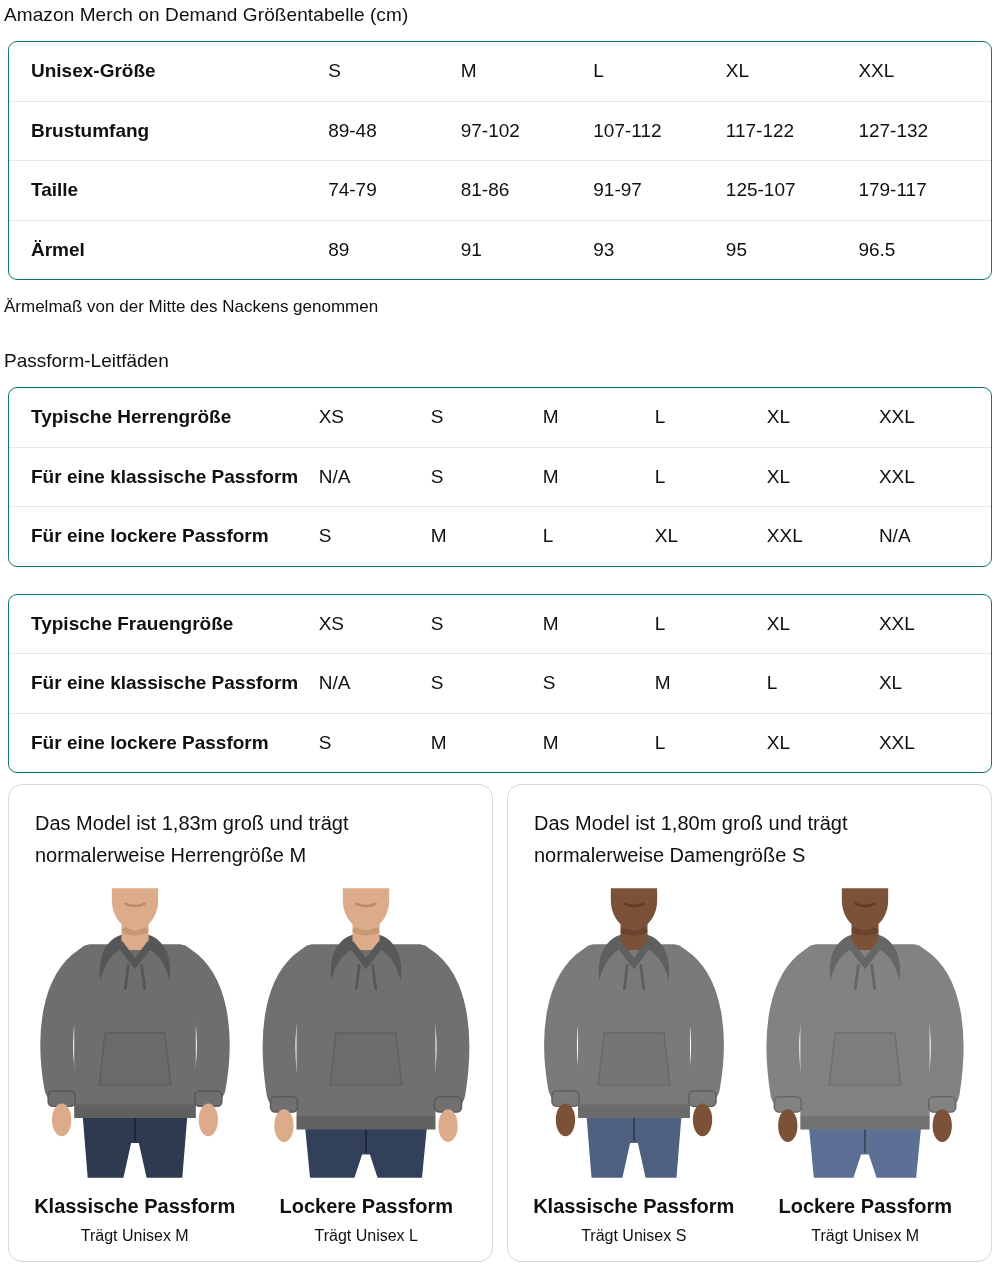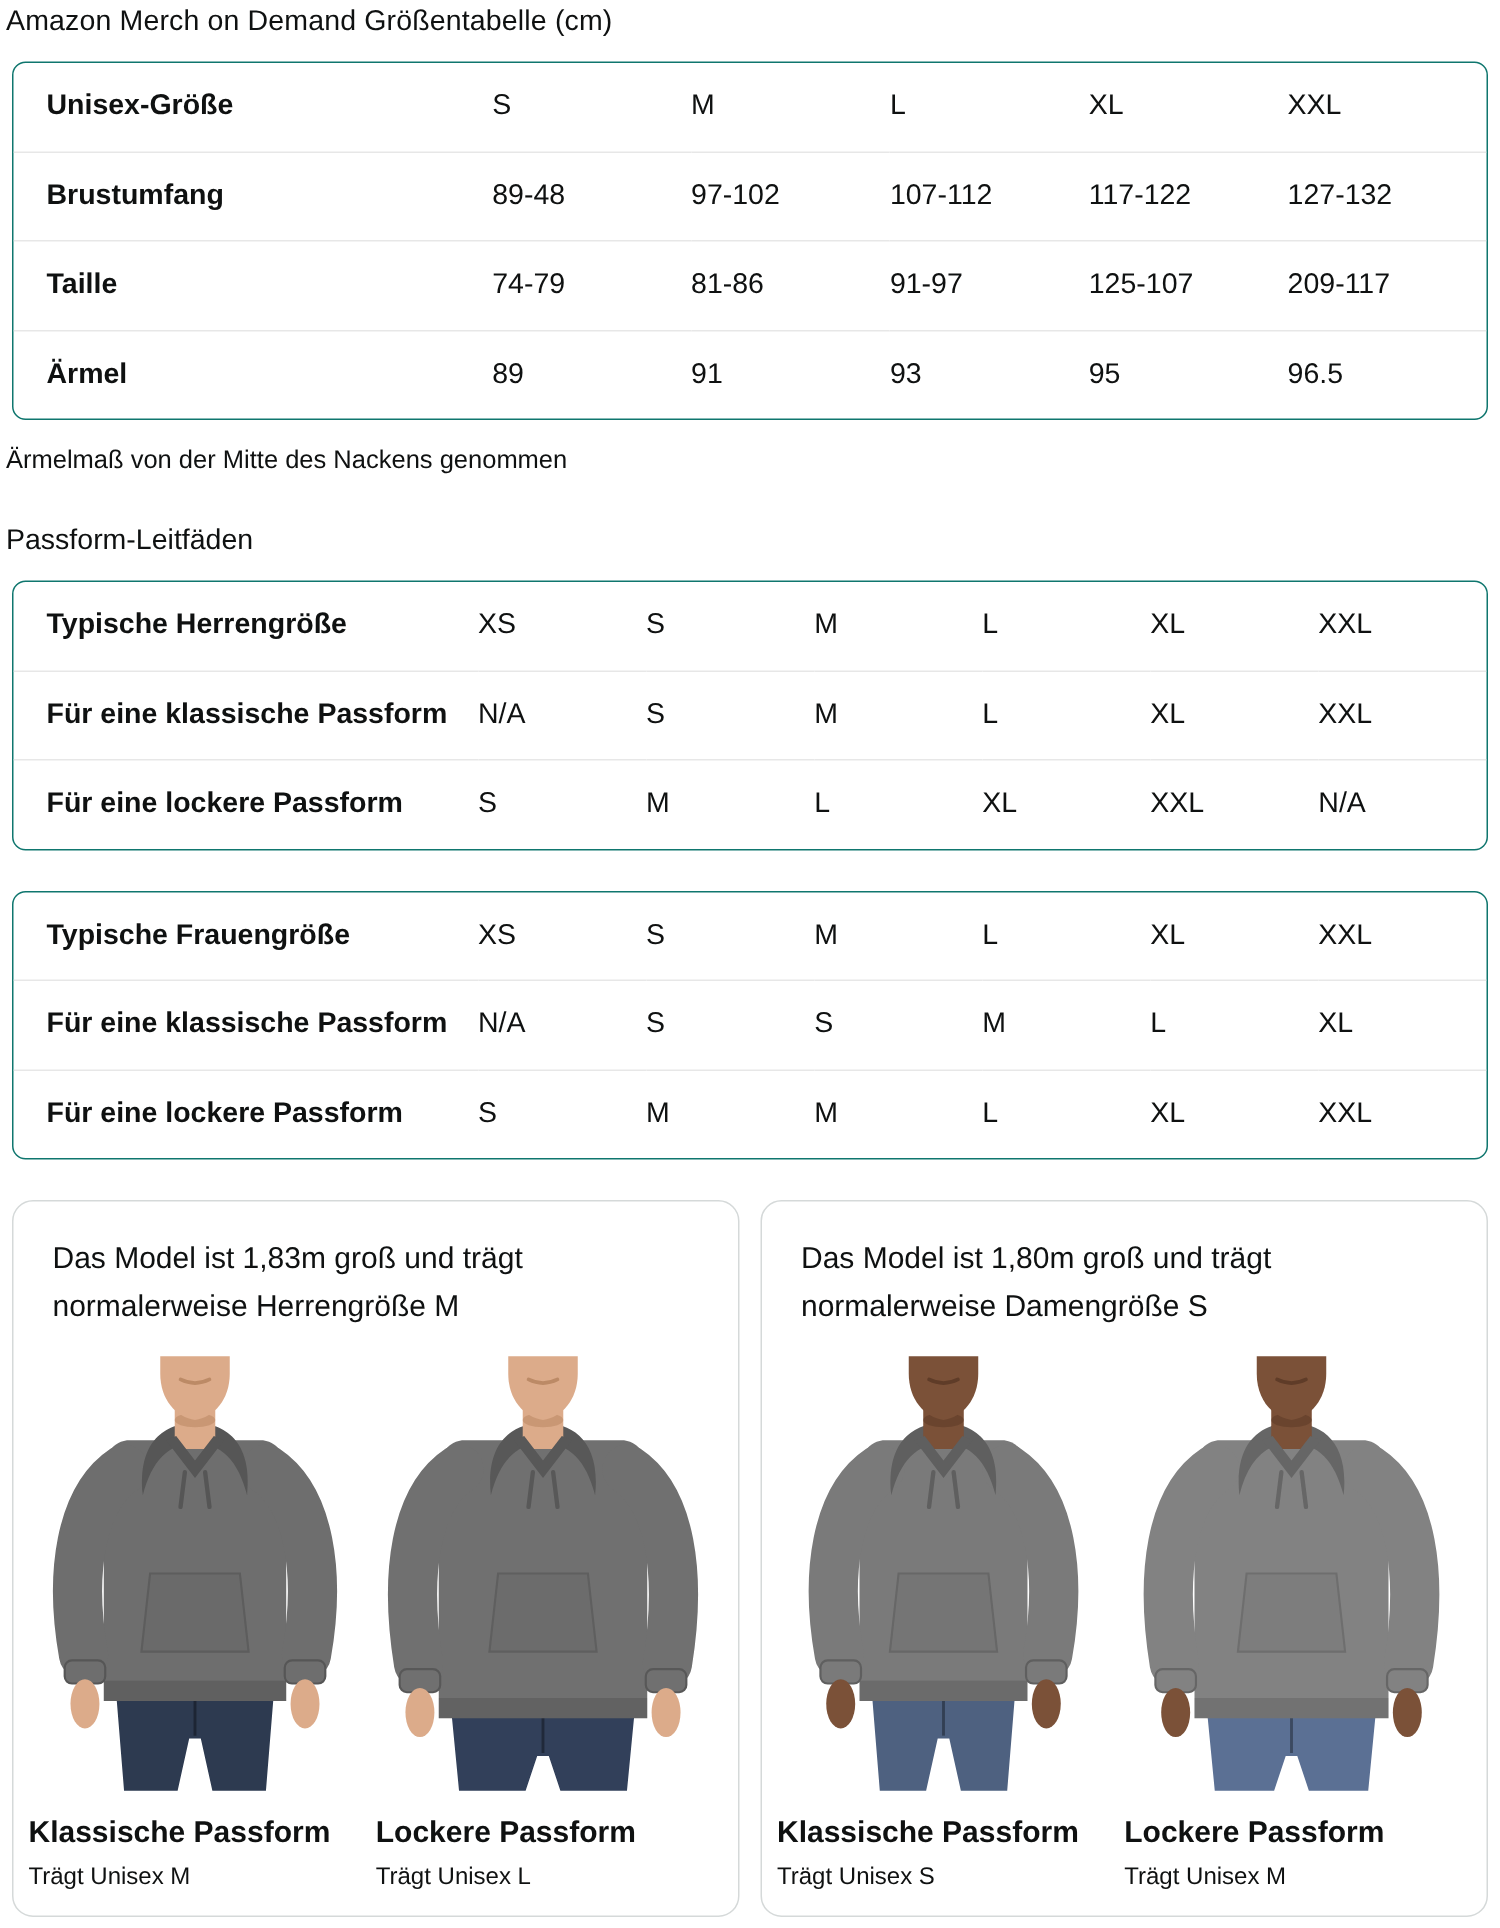--- a/index.html
+++ b/index.html
@@ -8,25 +8,25 @@
     font-family:"Liberation Sans", sans-serif;color:#0f1111;
   }
   .page-title{font-size:19px;padding:4px 0 0 4px;letter-spacing:.1px;}
   .tbl-wrap{margin:15px 8px 0 8px;border:1px solid #0f766e;border-radius:9px;overflow:hidden;}
   table{width:100%;border-collapse:collapse;font-size:19px;table-layout:fixed;}
   td{height:58.5px;padding:0;text-align:left;vertical-align:middle;}
   tr + tr td{border-top:1px solid #e7e7e7;}
   td.lbl{font-weight:700;padding-left:22px;}
   .footnote{font-size:17px;padding:17px 0 0 4px;}
   .section-heading{font-size:19px;padding:33px 0 0 4px;}
-  .cards{display:flex;gap:14px;margin:27px 8px 0 8px;}
+  .cards{display:flex;gap:14px;margin:11px 8px 0 8px;}
   .card{flex:1;border:1px solid #d5d9d9;border-radius:14px;padding:22px 10px 16px 10px;box-sizing:border-box;}
   .card-desc{font-size:20px;line-height:32px;padding:0 16px;}
   .figures{display:flex;margin-top:12px;}
-  .model-col{flex:1;display:flex;flex-direction:column;align-items:flex-start;}
+  .model-col{flex:1;display:flex;flex-direction:column;align-items:center;}
   .figure{width:222px;height:300px;}
   .figure svg{width:100%;height:100%;display:block;}
   .fit-label{font-weight:700;font-size:20px;margin-top:12px;text-align:center;}
   .size-label{font-size:16px;margin-top:9px;text-align:center;}
 </style>
 </head>
 <body>
 
 <div class="page-title">Amazon Merch on Demand Größentabelle (cm)</div>
 
@@ -56,21 +56,21 @@
       <td>107-112</td>
       <td>117-122</td>
       <td>127-132</td>
     </tr>
     <tr>
       <td class="lbl">Taille</td>
       <td>74-79</td>
       <td>81-86</td>
       <td>91-97</td>
       <td>125-107</td>
-      <td>209-117</td>
+      <td>179-117</td>
     </tr>
     <tr>
       <td class="lbl">Ärmel</td>
       <td>89</td>
       <td>91</td>
       <td>93</td>
       <td>95</td>
       <td>96.5</td>
     </tr>
   </tbody>

